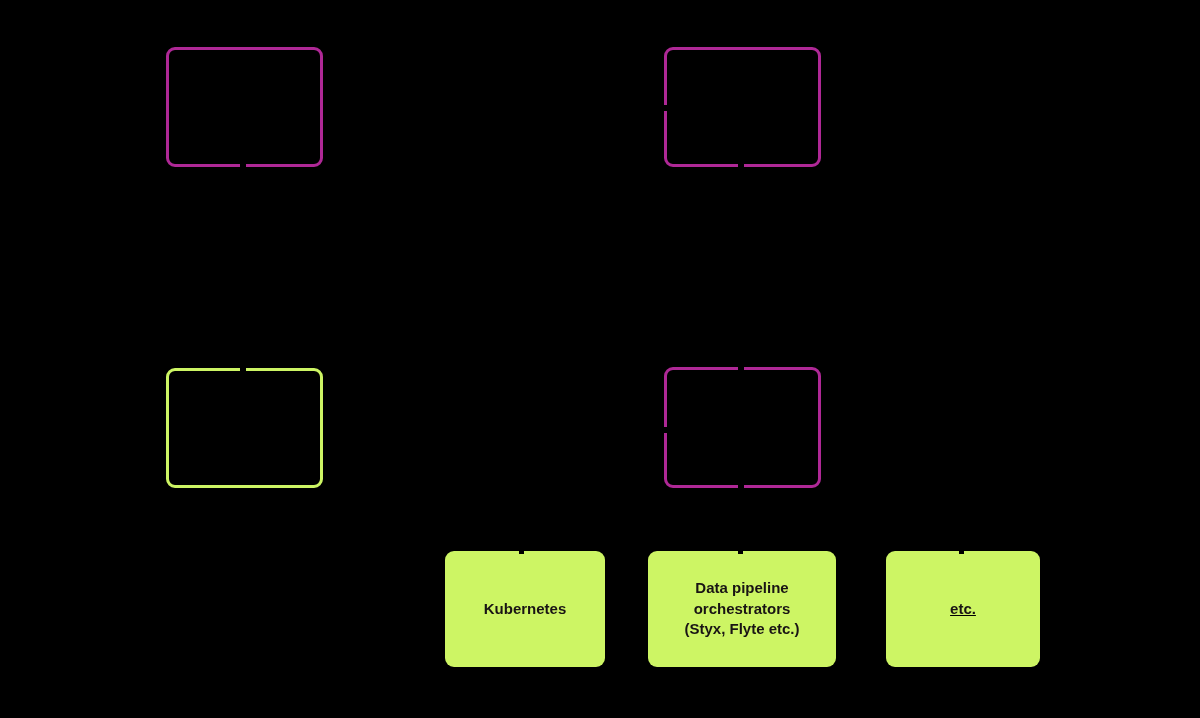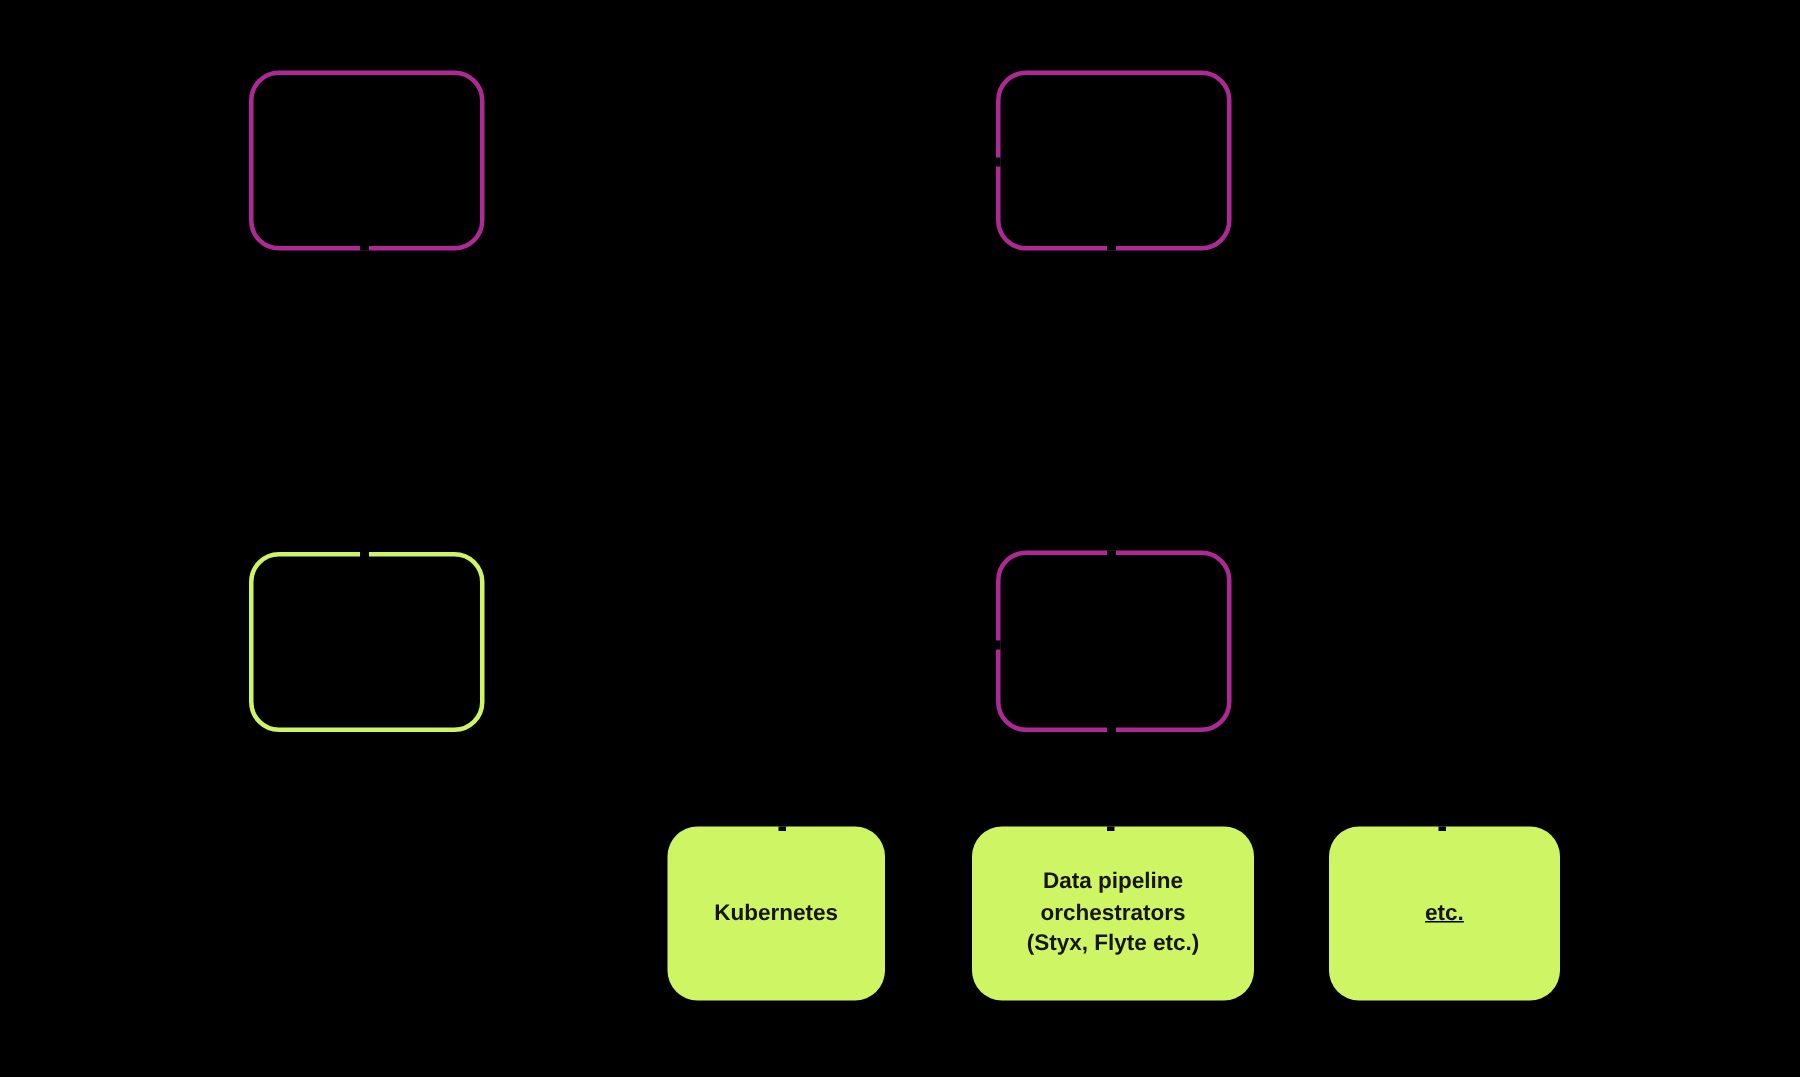--- a/index.html
+++ b/index.html
@@ -10,21 +10,21 @@
   .canvas {
     position: relative;
     width: 1200px;
     height: 718px;
     background: var(--bg, #000000);
     overflow: hidden;
     font-family: "Liberation Sans", sans-serif;
   }
   .node {
     position: absolute;
-    border-radius: 20px;
+    border-radius: 9px;
     box-sizing: border-box;
   }
   .outline {
     background: transparent;
     border: 3px solid var(--magenta, #AF2896);
   }
   .outline.lime-border {
     border-color: var(--lime, #CDF564);
   }
   .filled {
@@ -53,21 +53,21 @@
 <div class="canvas" style="--bg: #000000; --magenta: #AF2896; --lime: #CDF564; --ink: #191414;">
 
   <div class="node outline" style="left:166px; top:47px; width:157px; height:120px;"></div>
 
   <div class="node outline" style="left:664px; top:47px; width:157px; height:120px;"></div>
 
   <div class="node outline lime-border" style="left:166px; top:368px; width:157px; height:120px;"></div>
 
   <div class="node outline" style="left:664px; top:367px; width:157px; height:121px;"></div>
 
-  <div class="node filled" style="left:445px; top:551px; width:145px; height:116px;">
+  <div class="node filled" style="left:445px; top:551px; width:160px; height:116px;">
     <span class="label">Kubernetes</span>
   </div>
 
   <div class="node filled" style="left:648px; top:551px; width:188px; height:116px;">
     <span class="label">Data pipeline
 orchestrators
 (Styx, Flyte etc.)</span>
   </div>
 
   <div class="node filled" style="left:886px; top:551px; width:154px; height:116px;text-decoration:underline;">

